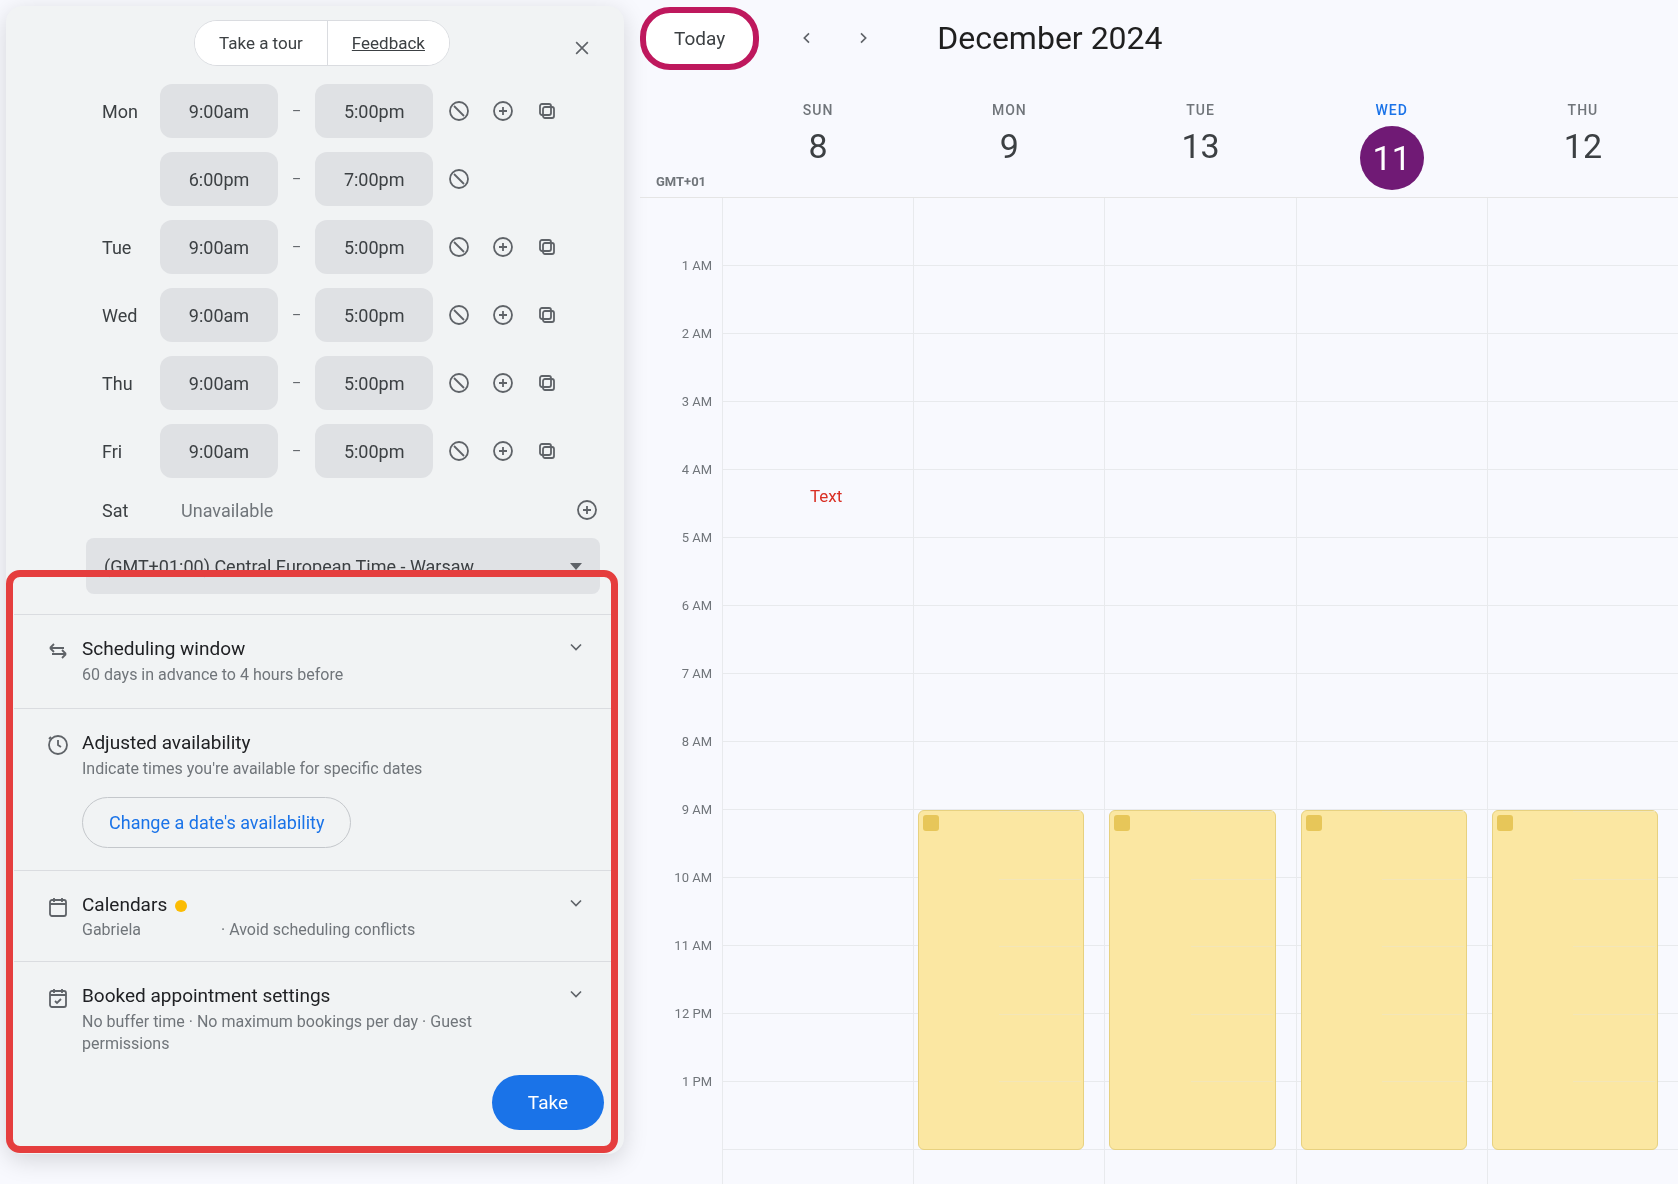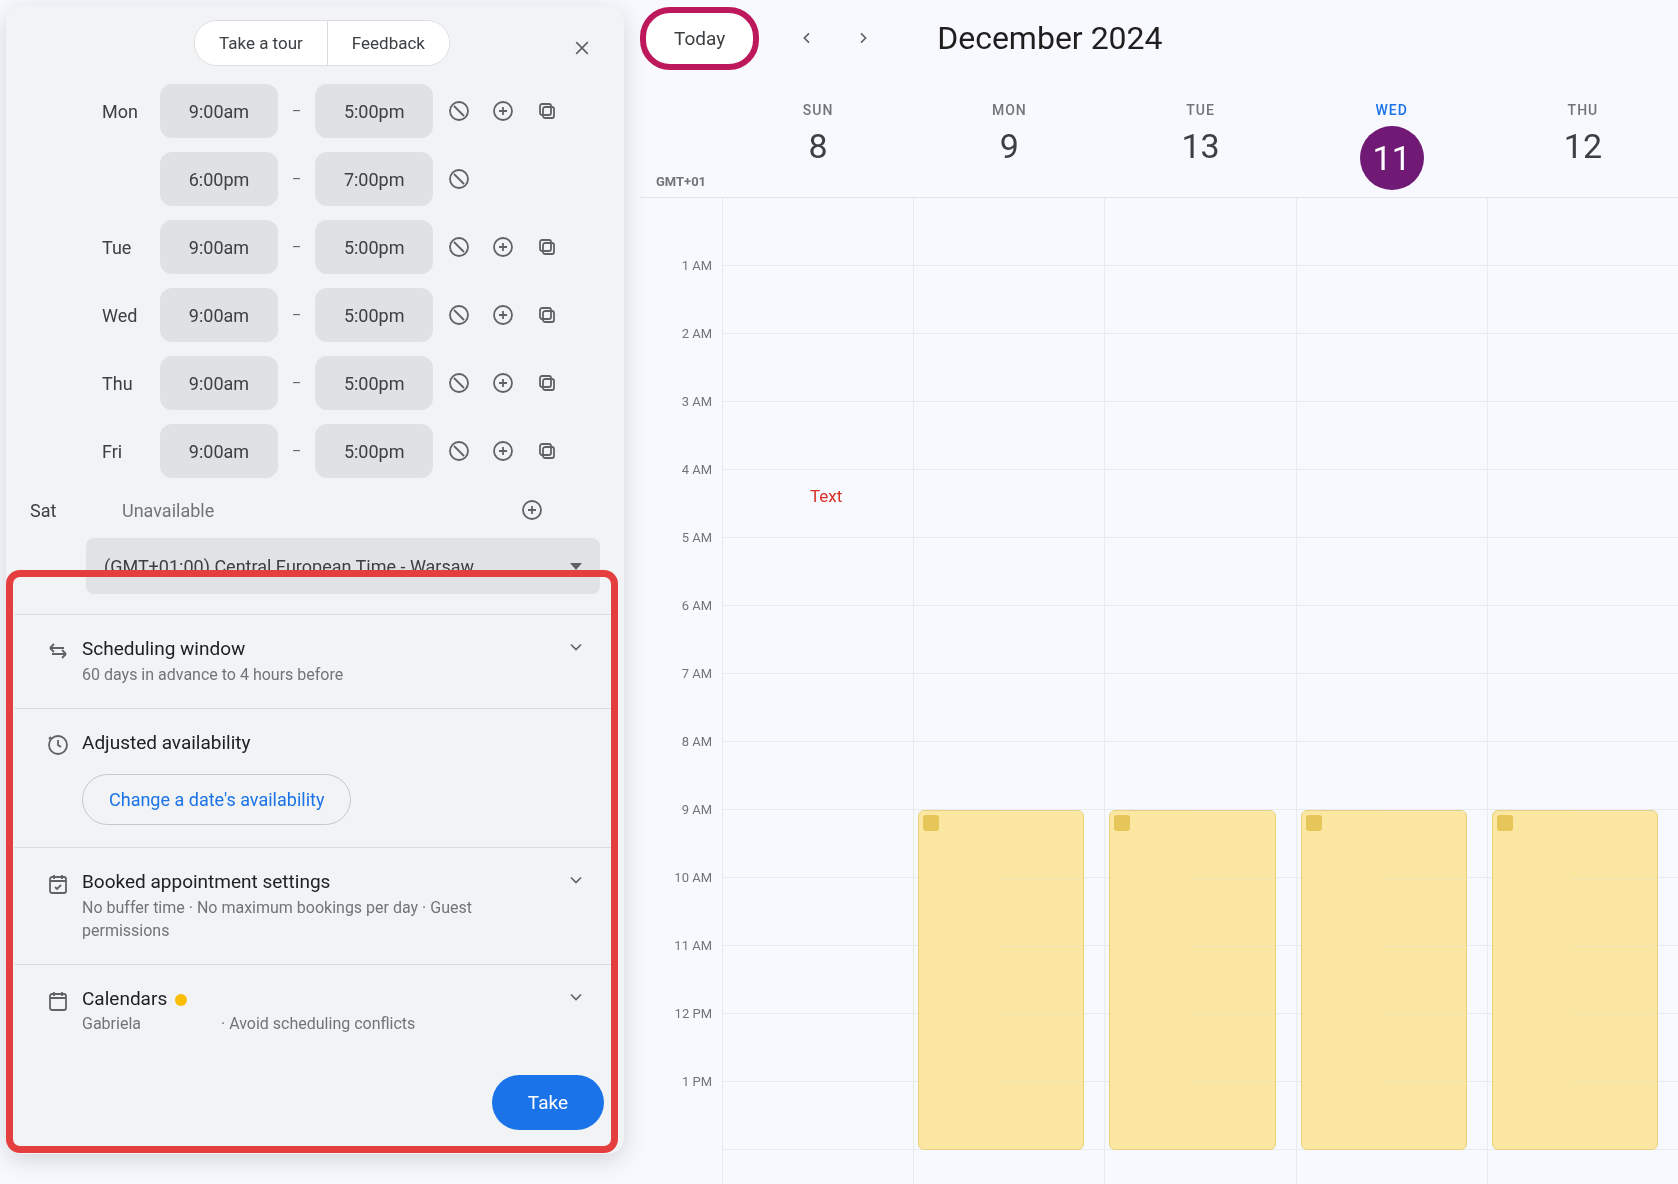--- a/index.html
+++ b/index.html
@@ -2,32 +2,32 @@
 <html><head>
 <meta charset="utf-8">
 <style>
   * { box-sizing: border-box; margin: 0; padding: 0; }
   body { font-family: 'Google Sans', Roboto, Arial, sans-serif; background: #f8f9fe; color: #3c4043; font-size: 14px; width: 1678px; height: 1184px; overflow: hidden; position: relative; }
   
   .panel { position: absolute; left: 6px; top: 6px; width: 618px; height: 1148px; background: #f1f3f4; border-radius: 16px; box-shadow: 0 6px 24px rgba(0,0,0,0.15); padding: 10px 8px 0 8px; overflow: hidden; }
   .pill-group { display: inline-flex; border: 1px solid #dadce0; border-radius: 24px; margin-left: 180px; margin-top: 4px; background:#fff;}
   .pill-group button { background: #fff; border: none; padding: 12px 24px; font-size: 17px; color: #3c4043; cursor: pointer; font-family: inherit; }
   .pill-group button:first-child { border-right: 1px solid #dadce0; border-radius: 24px 0 0 24px;}
-  .pill-group button:last-child { border-radius:0 24px 24px 0;}
+  .pill-group button:last-child { border-radius:0 24px 24px 0;text-decoration:underline;}
   .close { position: absolute; right: 22px; top: 22px; width: 40px; height: 40px; border: none; background: none; cursor: pointer; display:flex;align-items:center;justify-content:center;}
   .close svg { width: 20px; height: 20px; stroke:#5f6368; stroke-width:2; }
   .avail { padding: 18px 16px 0 16px; }
   .day-row { display: flex; align-items: center; gap: 8px; margin-bottom: 14px; margin-left: 72px;}
   .day-label { width: 50px; color: #3c4043; font-size: 18px;}
   .time-chip { background: #dfe1e4; border-radius: 12px; width: 118px; height: 54px; display: flex; align-items: center; justify-content: center; font-size: 18px; color: #3c4043; cursor:pointer;}
   .dash { color:#5f6368; padding:0 6px;}
   .icon-btn { width: 36px; height: 36px; border: none; background: none; cursor: pointer; display:flex;align-items:center;justify-content:center; color:#5f6368;}
   .icon-btn svg { width:24px; height:24px; stroke:#5f6368; stroke-width:1.8; fill:none;}
   .unavail { color:#70757a; font-size:18px; margin-left:42px;}
-  .sat-row { display:flex; align-items:center; }
+  .sat-row { display:flex; align-items:center; margin-left:72px;}
   .sat-row .add { margin-left:300px;}
   .tz-select { margin: 10px 16px 20px 72px; background:#e0e2e5; border-radius: 8px; height:56px; display:flex;align-items:center; padding:0 18px; justify-content:space-between; cursor:pointer; font-size:18px; color:#3c4043;}
   .tz-select .tri { width:0;height:0;border-left:6px solid transparent;border-right:6px solid transparent;border-top:7px solid #5f6368;}
   .highlight-box { position:absolute; left:6px; top:570px; width:612px; height:583px; border:7px solid #e53e3e; border-radius:14px; pointer-events:none; z-index:5;}
   .sections { padding: 0; }
   .section { display:flex; padding: 22px 20px 22px 20px; border-top:1px solid #dadce0; position:relative;}
   .section-icon { width:48px; display:flex; justify-content:center; padding-top:2px;}
   .section-icon svg { width:24px;height:24px;stroke:#5f6368;stroke-width:1.8;fill:none;}
   .section-body { flex:1; }
   .section-title { font-size:19px; color:#202124; margin-bottom:4px;}
@@ -250,55 +250,56 @@
 
     <div class="section">
       <div class="section-icon">
           <svg viewBox="0 0 24 24">
             <circle cx="12" cy="12" r="9"></circle>
             <path d="M12 7v5l3 2M3 6l2-2"></path>
           </svg>
         </div>
       <div class="section-body">
         <div class="section-title">Adjusted availability</div>
+        <div class="section-sub">Indicate times you're available for specific dates</div>
         <button class="outline-btn">Change a date's availability</button>
       </div>
-    </div>
-
-    <div class="section">
-      <div class="section-icon">
-          <svg viewBox="0 0 24 24">
-            <rect x="4" y="5" width="16" height="16" rx="2"></rect>
-            <path d="M4 9h16M8 3v4M16 3v4M9 15l2 2 4-4"></path>
-          </svg>
-        </div>
-      <div class="section-body">
-        <div class="section-title">Booked appointment settings</div>
-        <div class="section-sub">No buffer time · No maximum bookings per day · Guest permissions</div>
-      </div>
-      <div class="chev">
-          <svg viewBox="0 0 24 24">
-            <path d="M6 9l6 6 6-6"></path>
-          </svg>
-        </div>
     </div>
 
     <div class="section" style="border-bottom:none;">
       <div class="section-icon">
           <svg viewBox="0 0 24 24">
             <rect x="4" y="5" width="16" height="16" rx="2"></rect>
             <path d="M4 9h16M8 3v4M16 3v4"></path>
           </svg>
         </div>
       <div class="section-body">
         <div class="section-title"><span>Calendars</span><span class="gold-dot"></span></div>
         <div class="calendars-sub">
           <span>Gabriela</span>
           <span>· Avoid scheduling conflicts</span>
         </div>
+      </div>
+      <div class="chev">
+          <svg viewBox="0 0 24 24">
+            <path d="M6 9l6 6 6-6"></path>
+          </svg>
+        </div>
+    </div>
+
+    <div class="section">
+      <div class="section-icon">
+          <svg viewBox="0 0 24 24">
+            <rect x="4" y="5" width="16" height="16" rx="2"></rect>
+            <path d="M4 9h16M8 3v4M16 3v4M9 15l2 2 4-4"></path>
+          </svg>
+        </div>
+      <div class="section-body">
+        <div class="section-title">Booked appointment settings</div>
+        <div class="section-sub">No buffer time · No maximum bookings per day · Guest permissions</div>
       </div>
       <div class="chev">
           <svg viewBox="0 0 24 24">
             <path d="M6 9l6 6 6-6"></path>
           </svg>
         </div>
     </div>
 
   </div>
 

